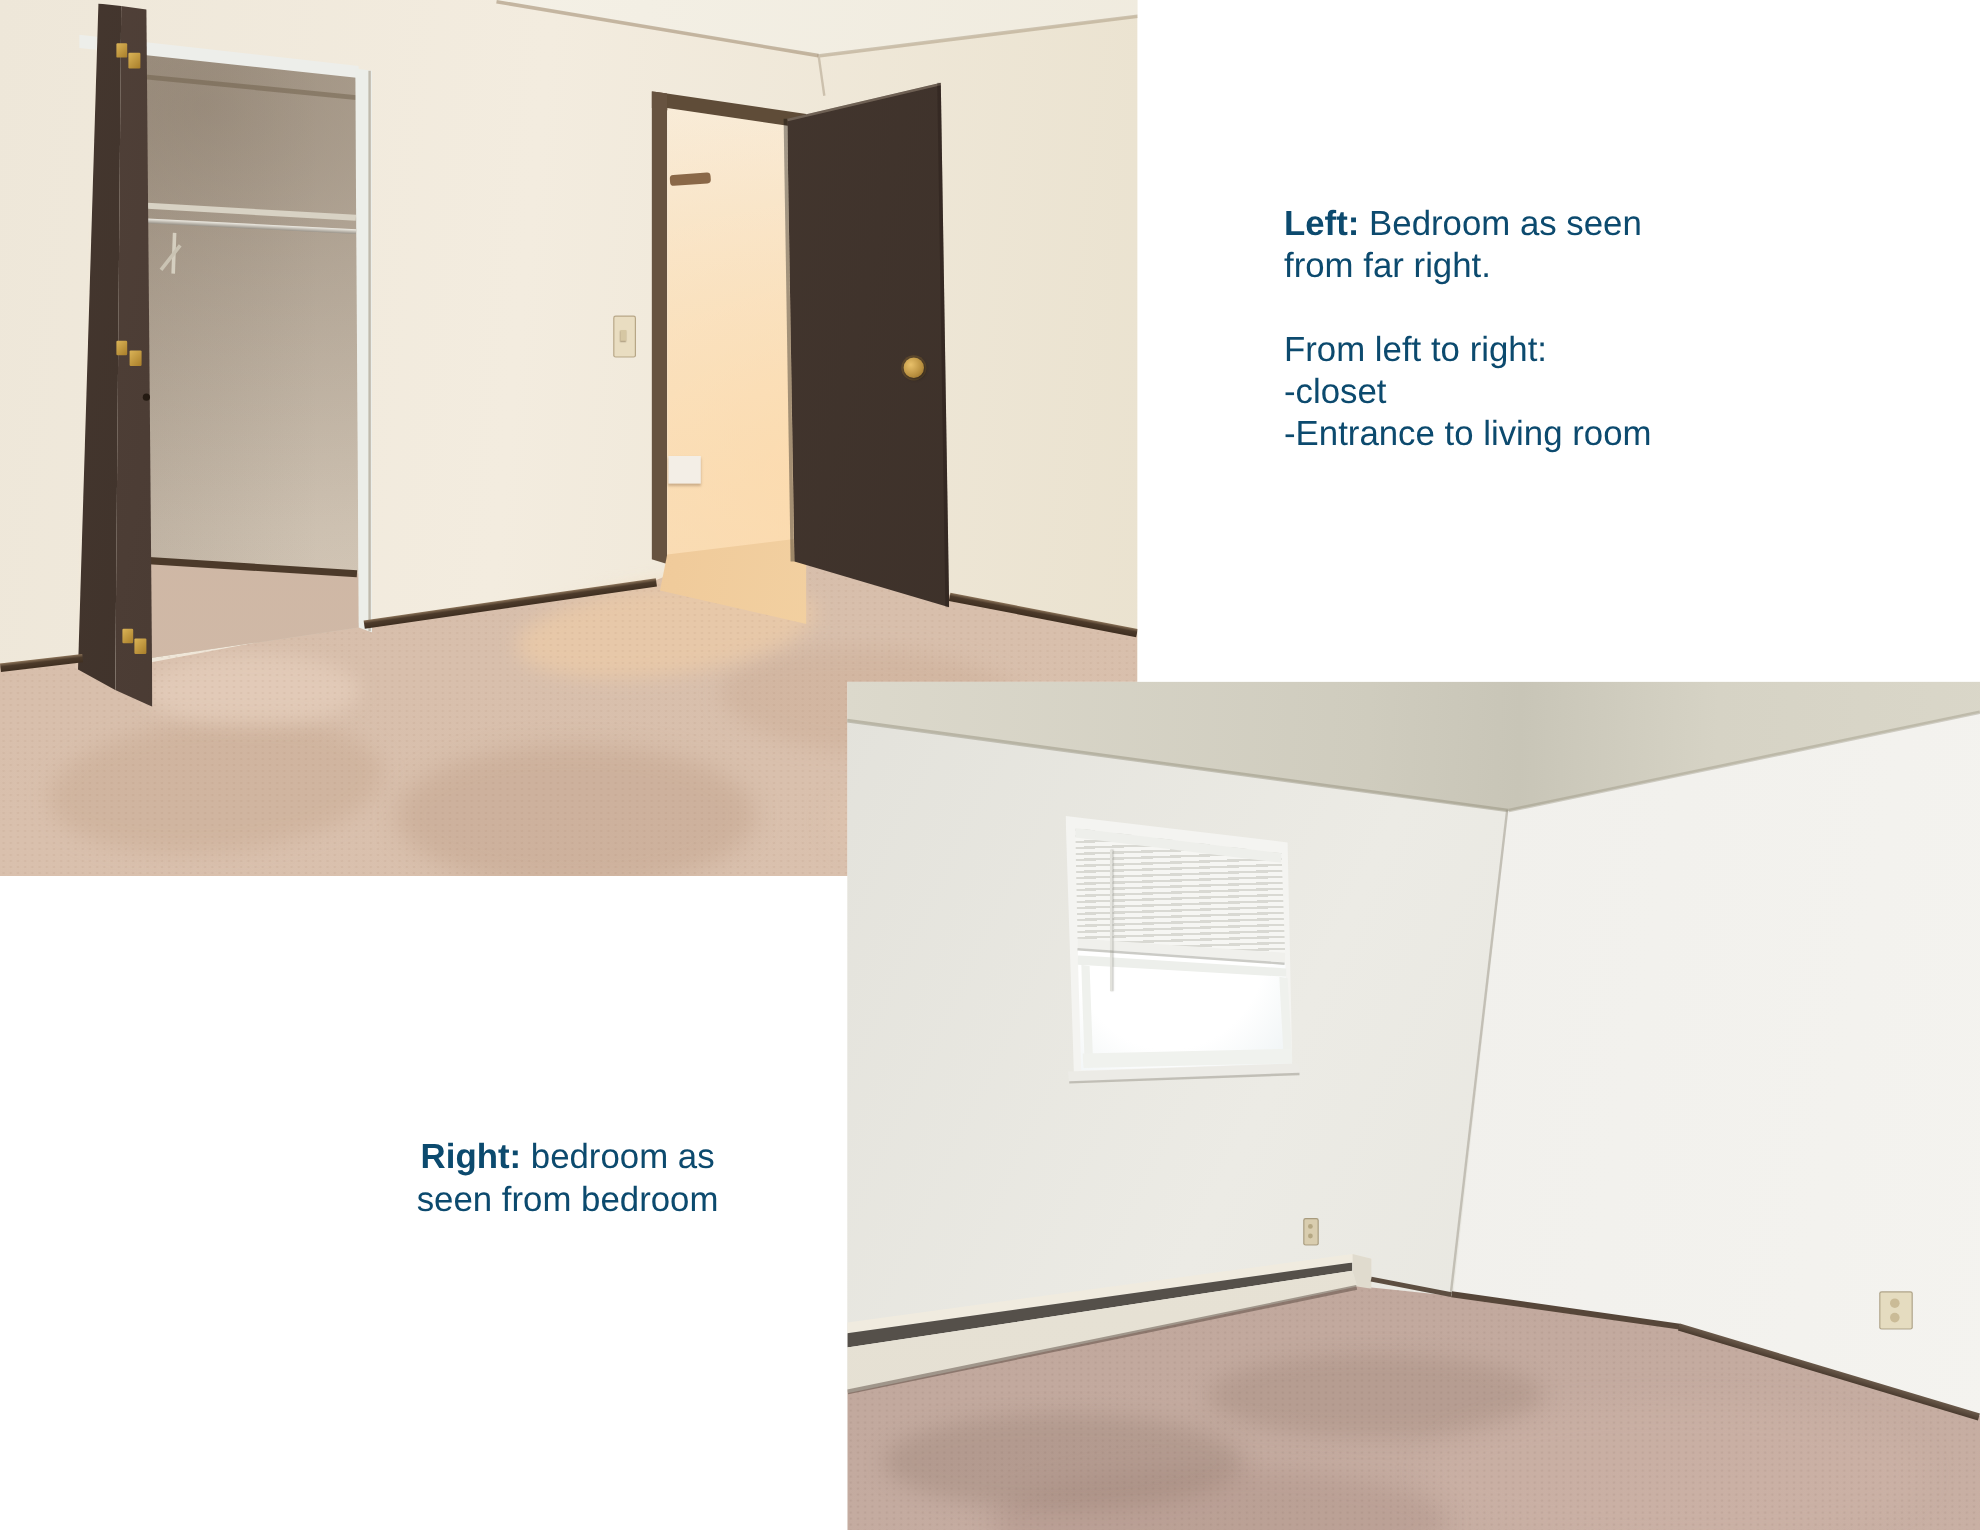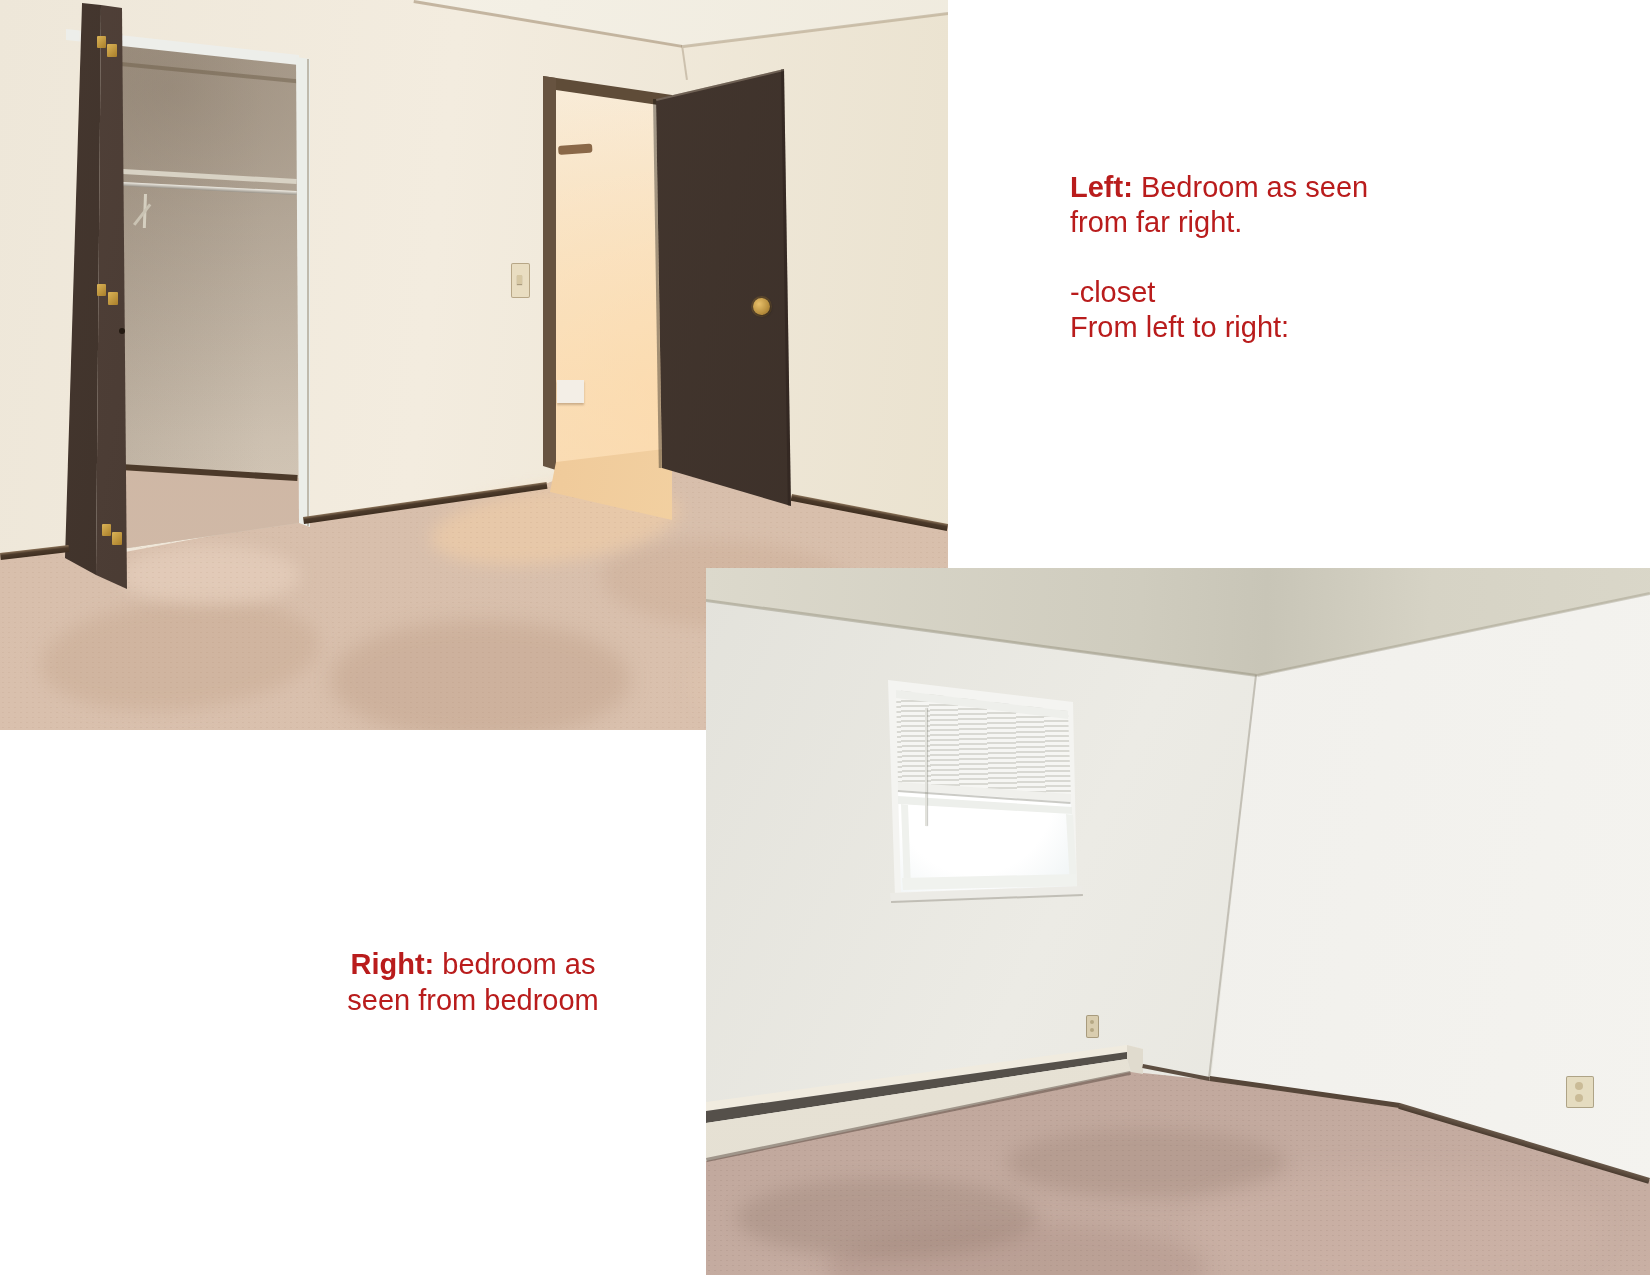--- a/index.html
+++ b/index.html
@@ -4,21 +4,21 @@
 <style>
   html,body{margin:0;padding:0;background:#fff;}
   #canvas{position:relative;width:1650px;height:1275px;background:var(--page-bg,#fff);overflow:hidden;
           font-family:"Liberation Sans", sans-serif;}
   .photo{position:absolute;overflow:hidden;}
   #photo1{left:0;top:0;width:948px;height:730px;z-index:1;}
   #photo2{left:706px;top:568px;width:944px;height:707px;z-index:2;}
   .layer{position:absolute;inset:0;}
   .ln{position:absolute;transform-origin:0 0;}
   .blob{position:absolute;border-radius:50%;}
-  .caption{position:absolute;z-index:3;color:#b91c1c;font-size:29px;}
+  .caption{position:absolute;z-index:3;color:#0c4a6e;font-size:29px;}
   .caption .line{min-height:35px;line-height:35px;white-space:nowrap;}
   #caption1{left:1070px;top:170px;text-align:left;}
   #caption2{left:336px;top:946px;width:274px;text-align:center;}
   #caption2 .line{line-height:36px;min-height:36px;text-align:center;}
   .speckle1{background-image:radial-gradient(rgba(150,110,85,.15) 1px, transparent 1.3px);background-size:6px 5px;}
   .speckle2{background-image:radial-gradient(rgba(100,75,62,.17) 1px, transparent 1.3px);background-size:6px 5px;}
   .outlet{position:absolute;border-radius:2px;}
 </style>
 </head>
 <body>
@@ -157,22 +157,23 @@
     <div class="outlet" style="left:860px;top:508px;width:26px;height:30px;background:#e5dcc0;border:1px solid rgba(120,105,75,.5);">
       <div style="position:absolute;left:8px;top:5px;width:8px;height:8px;border-radius:50%;background:#cabb97;"></div>
       <div style="position:absolute;left:8px;top:17px;width:8px;height:8px;border-radius:50%;background:#cabb97;"></div>
     </div>
   </div>
 
   <div id="caption1" class="caption">
     <div class="line"><strong>Left:</strong><span> Bedroom as seen</span></div>
     <div class="line">from far right.</div>
     <div class="line"></div>
+    <div class="line">From left to right:</div>
     <div class="line">-closet</div>
-    <div class="line">From left to right:</div>
+    <div class="line">-Entrance to living room</div>
   </div>
 
   <div id="caption2" class="caption">
     <div class="line"><strong>Right:</strong><span> bedroom as</span></div>
     <div class="line">seen from bedroom</div>
   </div>
 
 </div>
 
 </body></html>

